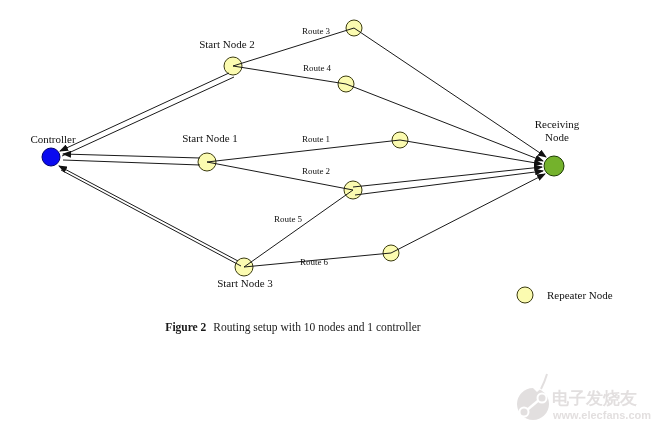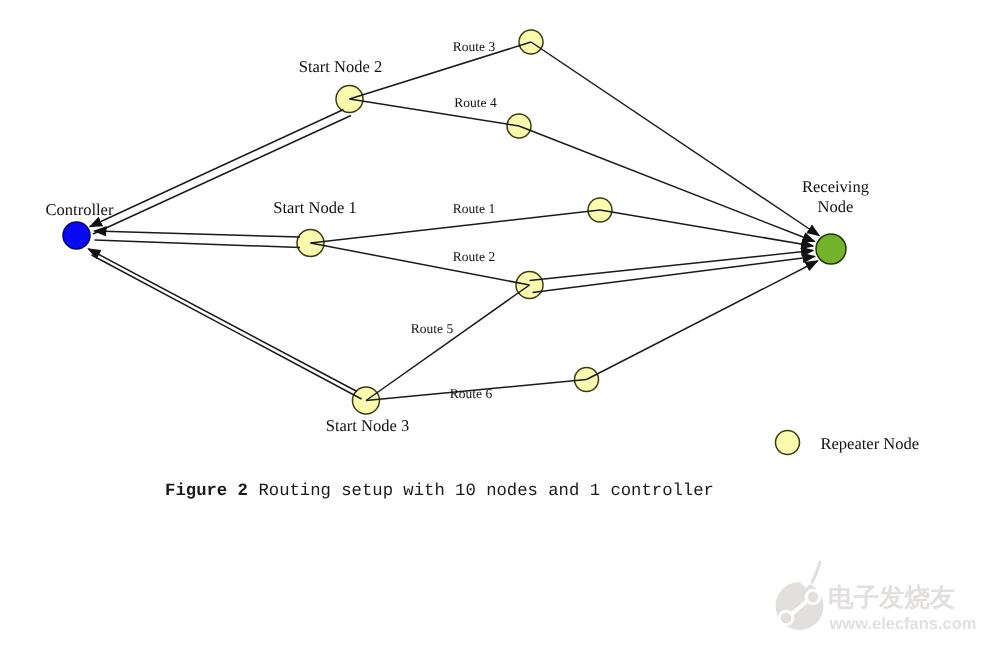--- a/index.html
+++ b/index.html
@@ -1,20 +1,20 @@
 <!DOCTYPE html>
 <html><head>
 <meta charset="utf-8">
 <style>
   html,body{margin:0;padding:0;background:#ffffff;}
   body{width:659px;height:431px;position:relative;overflow:hidden;
        font-family:"Liberation Serif", serif;}
   #stage{position:absolute;left:0;top:0;width:659px;height:431px;}
   .caption{position:absolute;left:293px;top:321px;transform:translateX(-50%);
-           white-space:nowrap;font-family:Liberation Mono, monospace;
+           white-space:nowrap;font-family:Liberation Serif, serif;
            font-size:11.5px;color:#1a1a1a;}
   .caption .fig{font-weight:bold;margin-right:7px;}
   svg text{font-family:"Liberation Serif", serif;fill:#111111;}
   text.node-label{font-size:11px;}
   text.route-label{font-size:9px;}
   text.legend-label{font-size:11px;}
   .wm{opacity:0.85;}
   .wm text{fill:#dedadA;font-family:"Liberation Sans", sans-serif;font-weight:bold;}
 </style>
 </head>

